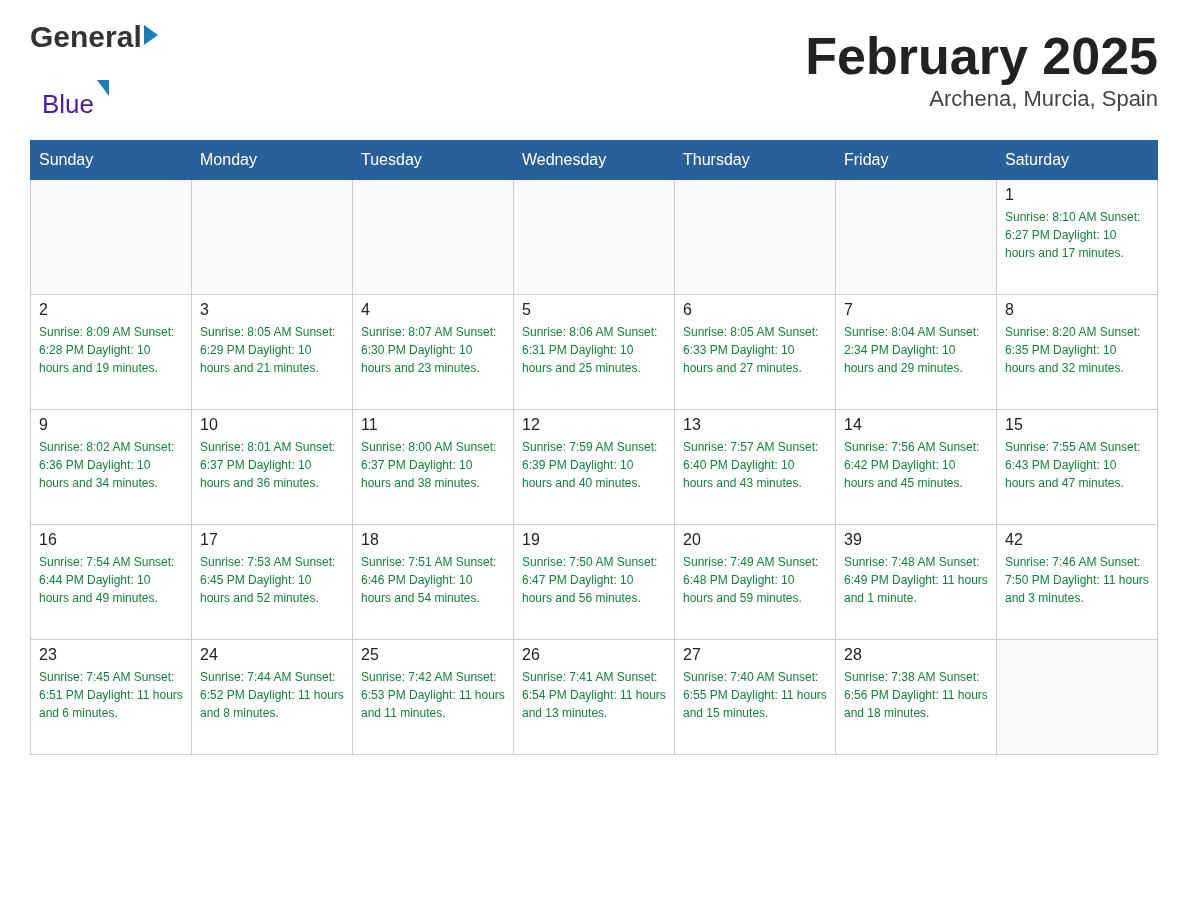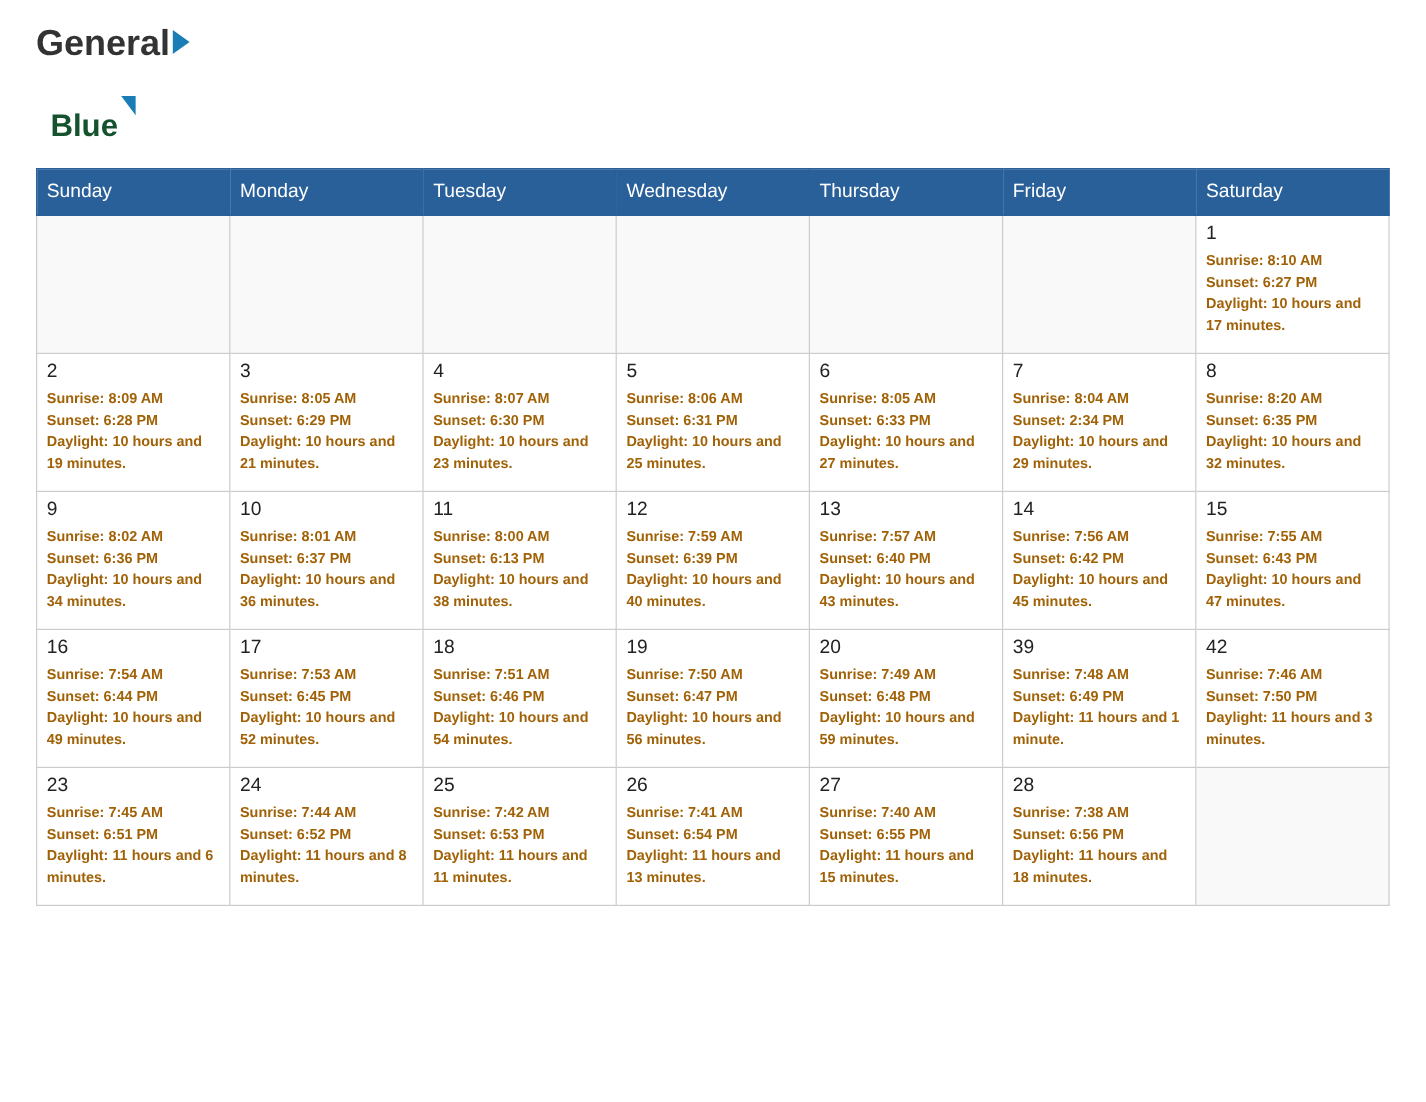--- a/index.html
+++ b/index.html
@@ -61,23 +61,22 @@
       background: #f9f9f9;
     }
     .day-number {
       font-size: 16px;
       font-weight: normal;
       color: #222;
       margin-bottom: 4px;
     }
     .day-info {
       font-size: 12px;
-      color: #a16207;
+      color: #15803d;
       line-height: 1.5;
-      font-weight: bold;
     }
     .week-row td {
       height: 115px;
     }
     .logo-wrapper {
       display: flex;
       align-items: center;
     }
     .logo-text-general {
       font-size: 30px;
@@ -96,22 +95,22 @@
       margin-top: -4px;
     }
     .logo-line2 {
       display: flex;
       align-items: center;
       margin-top: 2px;
       padding-left: 12px;
     }
     .logo-line2-text {
       font-size: 26px;
-      font-weight: bold;
-      color: #14532d;
+      font-weight: normal;
+      color: #4c1d95;
       margin-top: 33px;
     }
     .logo-line2-triangle {
       width: 0;
       height: 0;
       border-left: 12px solid transparent;
       border-right: 0px solid transparent;
       border-bottom: 0px solid transparent;
       border-top: 16px solid #1a7db5;
       margin-left: 3px;
@@ -123,20 +122,24 @@
 <div class="header">
   <div class="logo">
     <div class="logo-wrapper">
       <span class="logo-text-general">General</span>
       <span class="logo-arrow"></span>
     </div>
     <div class="logo-line2">
       <span class="logo-line2-text">Blue</span>
       <span class="logo-line2-triangle"></span>
     </div>
+  </div>
+  <div class="title-block">
+    <h1>February 2025</h1>
+    <h2>Archena, Murcia, Spain</h2>
   </div>
 </div>
 
 <table class="calendar">
   <thead>
     <tr>
       <th>Sunday</th>
       <th>Monday</th>
       <th>Tuesday</th>
       <th>Wednesday</th>
@@ -223,21 +226,21 @@
         <td>
           <div class="day-number">10</div>
           <div class="day-info">Sunrise: 8:01 AM
 Sunset: 6:37 PM
 Daylight: 10 hours
 and 36 minutes.</div>
         </td>
         <td>
           <div class="day-number">11</div>
           <div class="day-info">Sunrise: 8:00 AM
-Sunset: 6:13 PM
+Sunset: 6:37 PM
 Daylight: 10 hours
 and 38 minutes.</div>
         </td>
         <td>
           <div class="day-number">12</div>
           <div class="day-info">Sunrise: 7:59 AM
 Sunset: 6:39 PM
 Daylight: 10 hours
 and 40 minutes.</div>
         </td>

